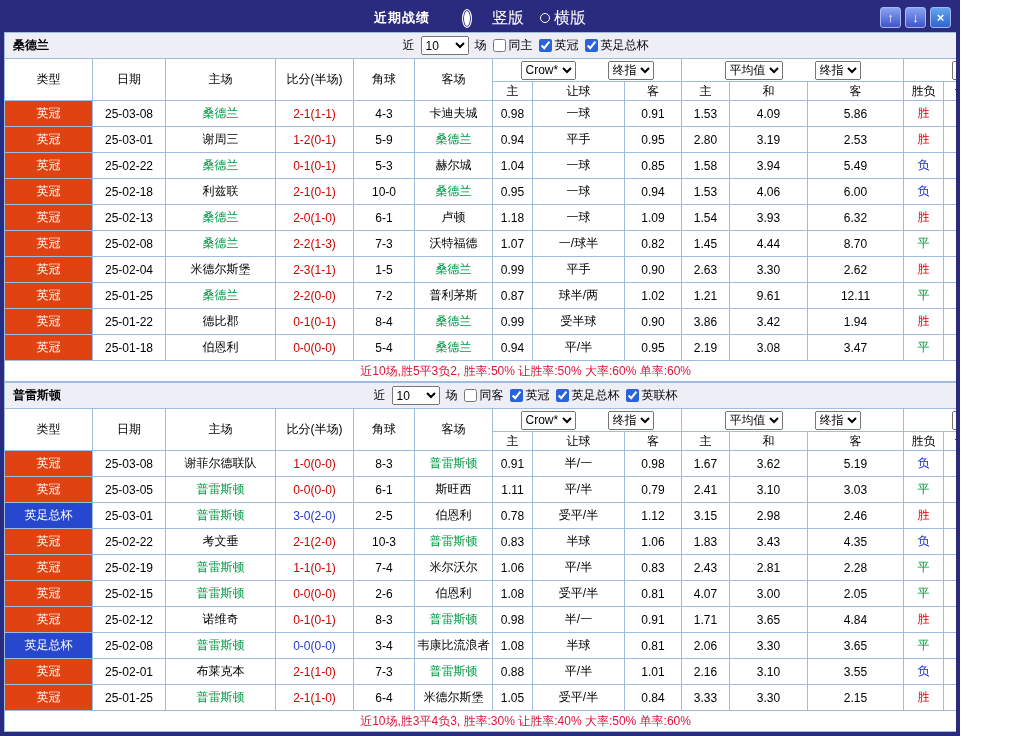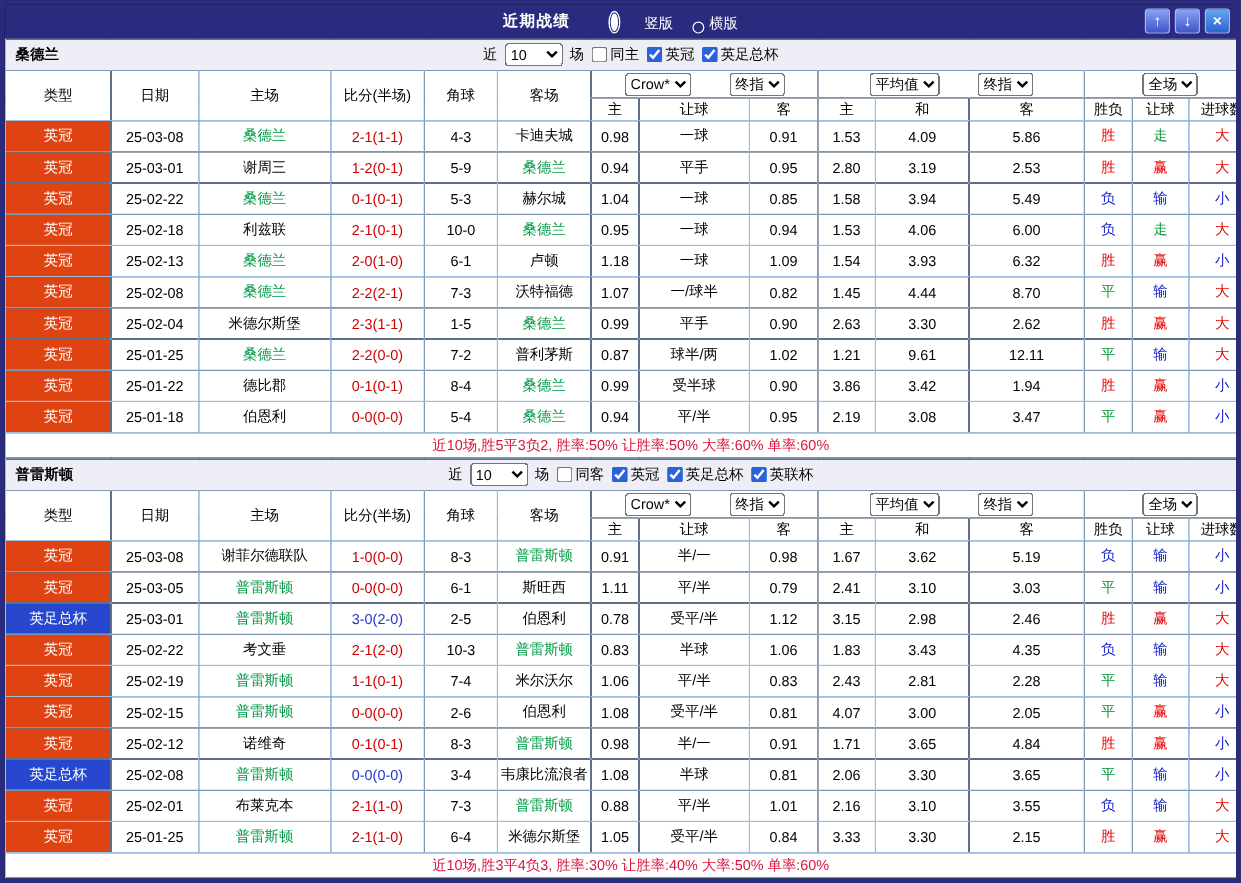--- a/index.html
+++ b/index.html
@@ -2,26 +2,26 @@
 <html style="--c-bar: #2a2a7e; --c-grid: #9fbcdc; --c-league: #e04312; --c-cup: #2847cf; --c-team: #009944; --c-score-r: #cc0000; --c-score-b: #2336cc; --c-win: #e60000; --c-draw: #009933; --c-loss: #1722cc; --c-sum: #dc143c; --c-band: #eeeef6;"><head>
 <meta charset="utf-8">
 <style>
   :root{
     --c-bar:#2a2a7e; --c-grid:#9fbcdc; --c-league:#e04312; --c-cup:#2847cf;
     --c-team:#009944; --c-score-r:#cc0000; --c-score-b:#2336cc;
     --c-win:#e60000; --c-draw:#009933; --c-loss:#1722cc; --c-sum:#dc143c; --c-band:#eeeef6;
   }
   *{box-sizing:border-box;}
   body{margin:0;background:#fff;font-family:"Liberation Sans","DejaVu Sans",sans-serif;}
-  .wrap{width:1034px;height:736px;border:4px solid var(--c-bar);overflow:hidden;background:#000000;}
+  .wrap{width:960px;height:736px;border:4px solid var(--c-bar);overflow:hidden;background:#fde047;}
   
   .titlebar{height:28px;background:var(--c-bar);display:flex;align-items:center;justify-content:center;position:relative;color:#fff;}
   .tb-title{font-weight:bold;font-size:13px;letter-spacing:1px;}
   .tb-radios{display:flex;margin-left:16px;gap:16px;}
-  .tb-radio{display:flex;align-items:flex-end;gap:4px;font-size:12px;cursor:pointer;color:#fff;}
+  .tb-radio{display:flex;align-items:center;gap:4px;font-size:16px;cursor:pointer;color:#fff;}
   .rad{width:10px;height:10px;border:1px solid #fff;border-radius:50%;display:inline-block;}
   .rad.sel{background:#fff;box-shadow:inset 0 0 0 1px var(--c-bar);}
   .tb-buttons{position:absolute;right:5px;top:3px;display:flex;gap:4px;}
   .tb-btn{width:21px;height:21px;display:flex;align-items:center;justify-content:center;
     background:linear-gradient(180deg,#8ba3f2,#3e56c8);border:1px solid #a4b6f5;border-radius:3px;
     color:#fff;font-size:13px;font-weight:bold;cursor:pointer;}
   .tb-btn.close{background:linear-gradient(180deg,#64a7f0,#2b64d0);}
   
   table.grid{width:100%;border-collapse:collapse;table-layout:fixed;font-size:12px;color:#000;}
   .grid th,.grid td{border:1px solid var(--c-grid);text-align:center;padding:0;white-space:nowrap;overflow:hidden;font-weight:normal;}
@@ -223,21 +223,21 @@
             <td>3.93</td>
             <td>6.32</td>
             <td class="c-win">胜</td>
             <td class="c-win">赢</td>
             <td class="c-loss">小</td>
           </tr>
           <tr class="mrow">
             <td class="badge-league">英冠</td>
             <td>25-02-08</td>
             <td class="hl">桑德兰</td>
-            <td class="score-r">2-2(2-1)</td>
+            <td class="score-r">2-2(1-3)</td>
             <td>7-3</td>
             <td>沃特福德</td>
             <td>1.07</td>
             <td>一/球半</td>
             <td>0.82</td>
             <td>1.45</td>
             <td>4.44</td>
             <td>8.70</td>
             <td class="c-draw">平</td>
             <td class="c-loss">输</td>

